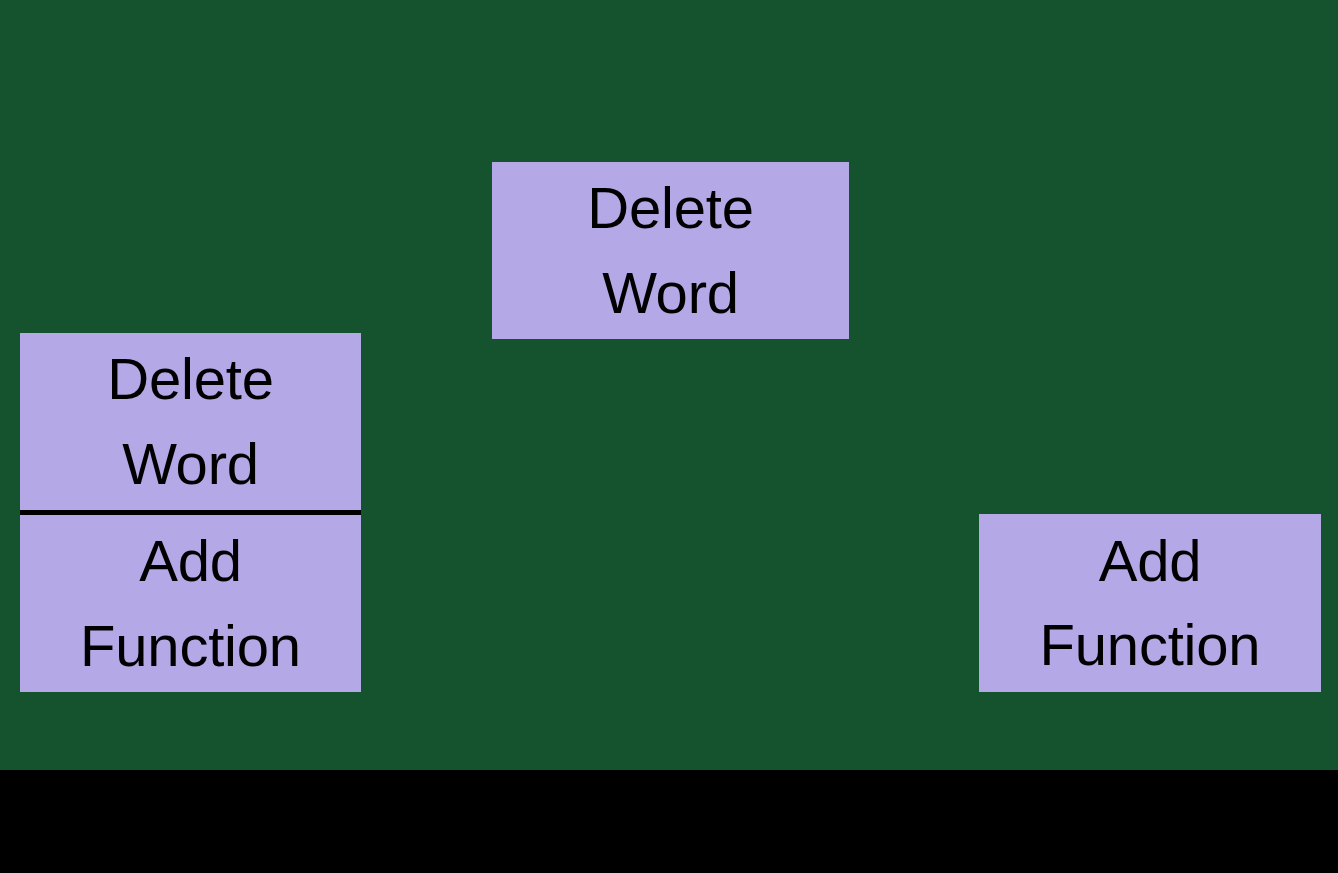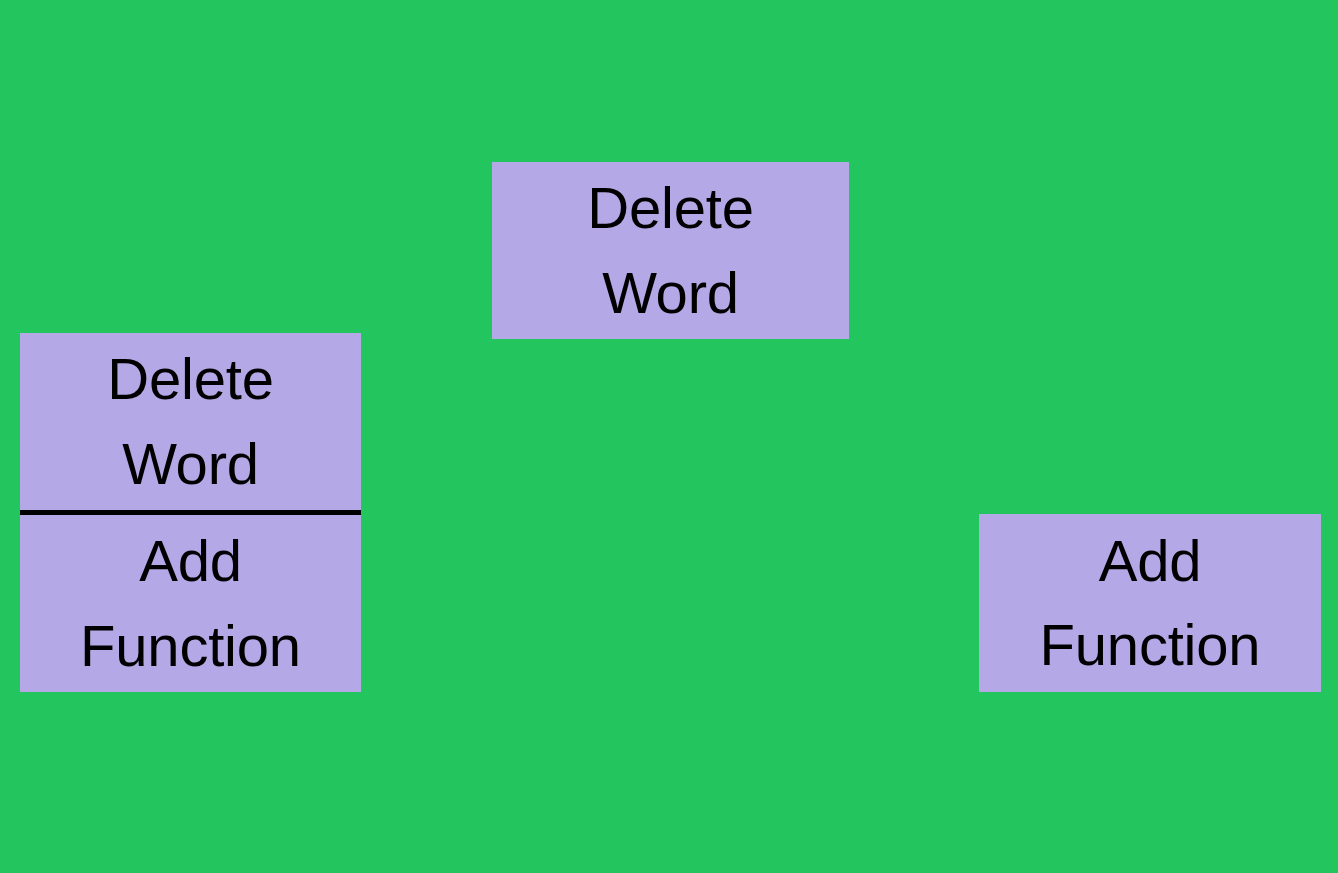--- a/index.html
+++ b/index.html
@@ -7,22 +7,22 @@
     margin: 0;
     padding: 0;
     background: #000000;
   }
   body {
     font-family: "Liberation Sans", sans-serif;
   }
   #canvas {
     position: relative;
     width: 1338px;
-    height: 873px;
-    background: #22c55e;
+    height: 770px;
+    background: #14532d;
     overflow: hidden;
   }
   .node {
     position: absolute;
     box-sizing: border-box;
     background: #b5a8e6;
     color: #000000;
     display: flex;
     flex-direction: column;
     align-items: center;

